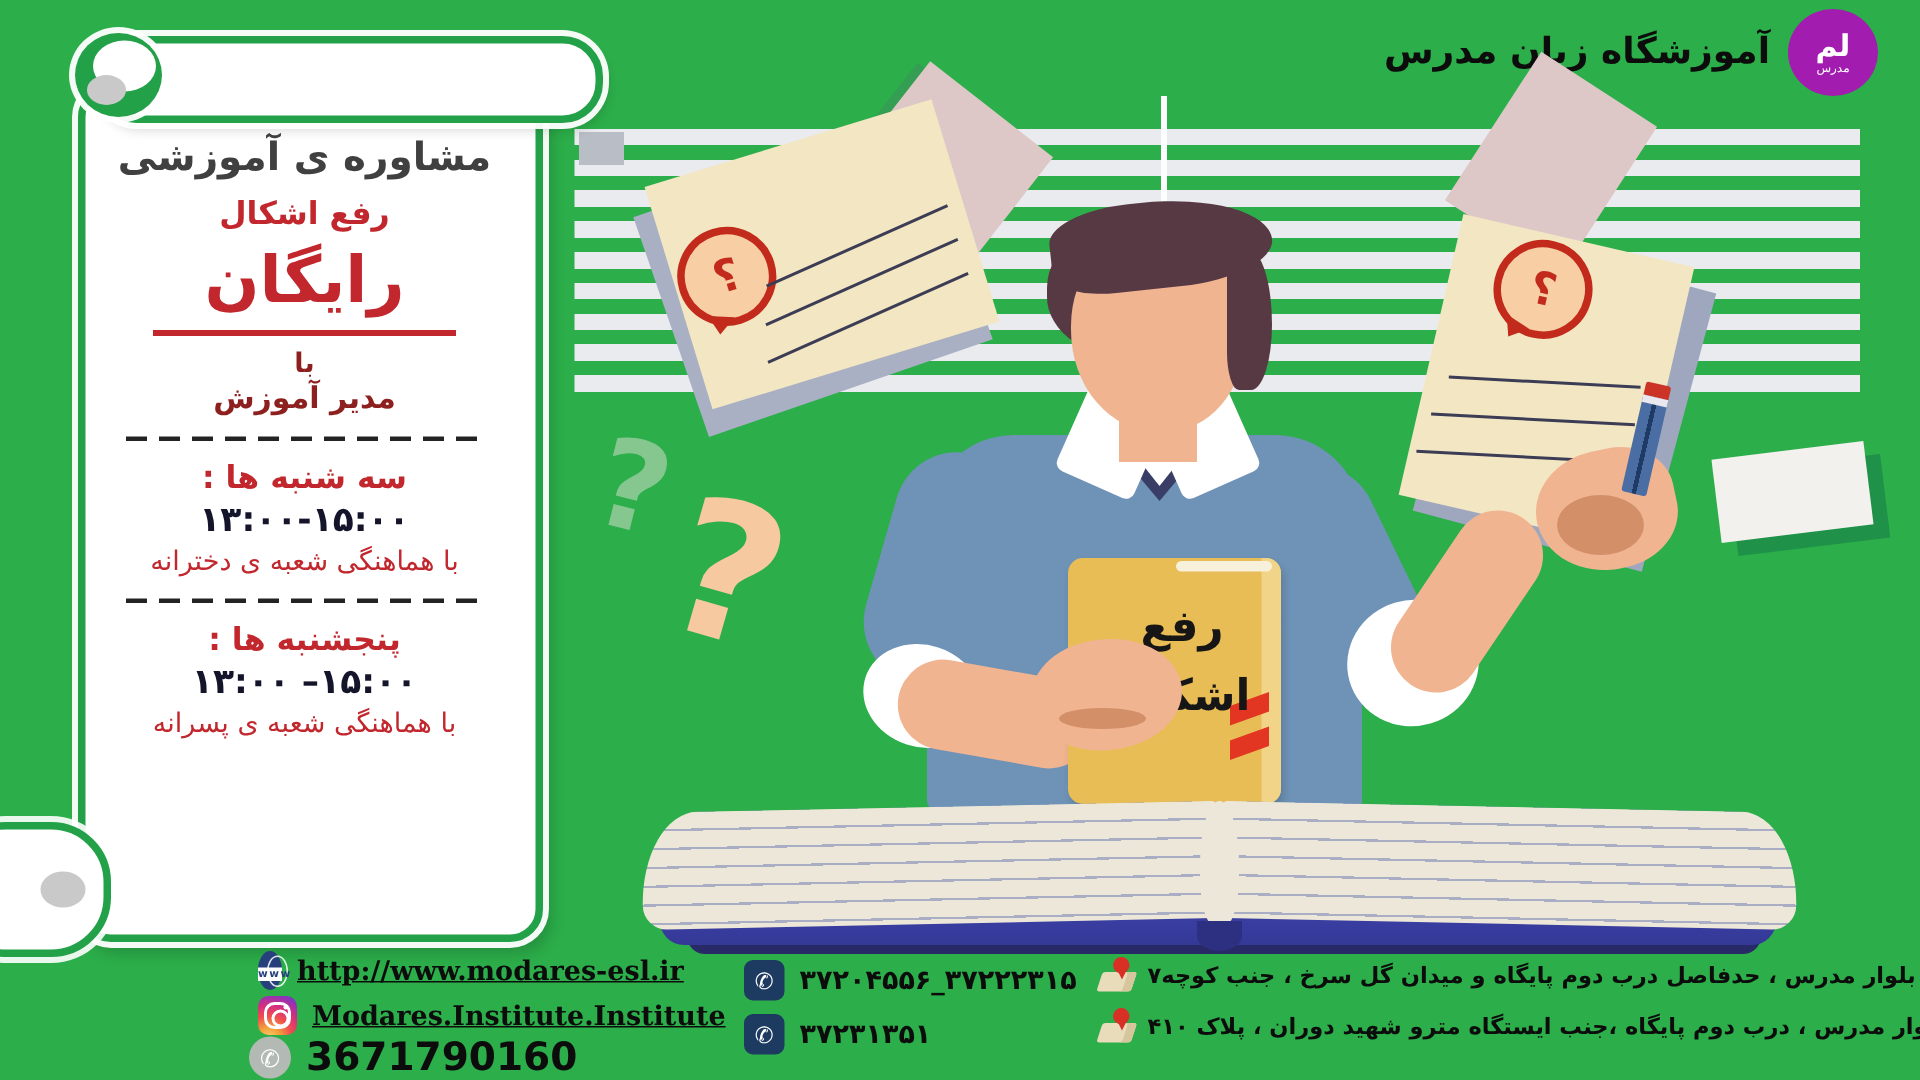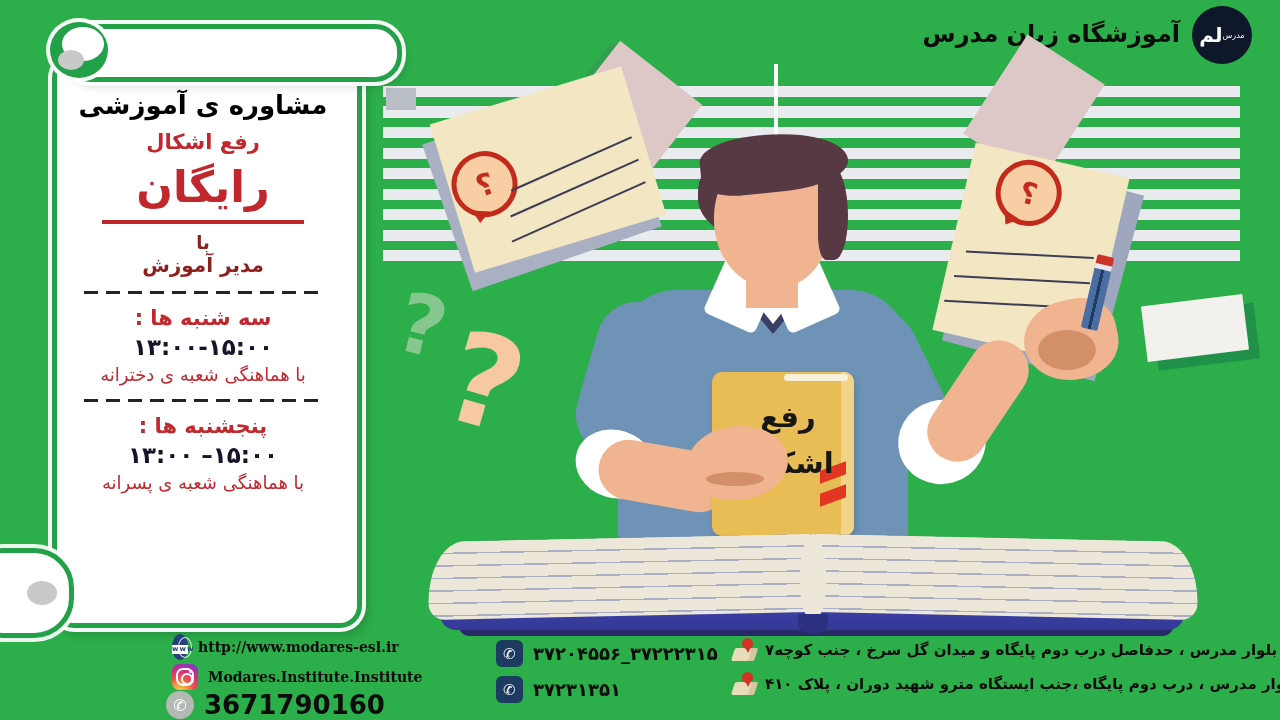--- a/index.html
+++ b/index.html
@@ -2,42 +2,42 @@
 <html lang="fa"><head>
 <meta charset="utf-8">
 <style>
   html,body{margin:0;padding:0;}
   .canvas{position:relative;width:1280px;height:720px;background:#2cae4a;overflow:hidden;
           font-family:"DejaVu Sans",sans-serif;}
   .abs{position:absolute;}
 
   
   .brand-text{right:100px;top:20px;font-size:24px;font-weight:bold;color:#0c0c0c;direction:rtl;}
-  .logo{right:28px;top:6px;width:60px;height:58px;background:#0f172a;border-radius:50%;
-        display:flex;align-items:center;justify-content:center;color:#fff;z-index:9;}
+  .logo{right:28px;top:6px;width:60px;height:58px;background:#a21caf;border-radius:50%;
+        display:flex;flex-direction:column;align-items:center;justify-content:center;color:#fff;z-index:9;}
   .logo-main{font-size:20px;font-weight:bold;line-height:1;}
   .logo-sub{font-size:8px;margin-top:1px;}
 
   
   .scroll-body{left:52px;top:56px;width:300px;height:562px;background:#fff;border:5px solid #23a148;
                border-radius:22px;box-shadow:0 0 0 4px rgba(255,255,255,.95),5px 7px 10px rgba(0,0,0,.18);z-index:4;}
   .roll-shadow{left:386px;top:88px;width:30px;height:22px;background:#b9bdc6;z-index:3;}
   .scroll-roll{left:64px;top:24px;width:328px;height:48px;background:#fff;border:5px solid #23a148;
                border-radius:27px;box-shadow:0 0 0 4px rgba(255,255,255,.95),3px 5px 8px rgba(0,0,0,.15);z-index:5;}
   .scroll-curl{left:50px;top:22px;width:58px;height:56px;background:#23a148;border-radius:50%;
                box-shadow:0 0 0 4px rgba(255,255,255,.95);z-index:6;}
   .scroll-curl::before{content:"";position:absolute;right:4px;top:5px;width:42px;height:34px;background:#fff;border-radius:50%;}
   .scroll-curl::after{content:"";position:absolute;left:8px;bottom:8px;width:26px;height:20px;background:#c9c9c9;border-radius:50%;}
   .scroll-curl-bottom{left:-36px;top:548px;width:100px;height:80px;background:#fff;border:5px solid #23a148;
                border-radius:40px;box-shadow:0 0 0 4px rgba(255,255,255,.9);z-index:5;}
   .scroll-curl-bottom::after{content:"";position:absolute;right:12px;top:50%;transform:translateY(-50%);
                width:30px;height:24px;background:#c9c9c9;border-radius:50%;}
 
   .panel-content{left:62px;top:72px;width:282px;text-align:center;direction:rtl;z-index:7;}
-  .p-title{color:#000000;font-size:26px;font-weight:bold;margin-top:18px;}
+  .p-title{color:#404040;font-size:26px;font-weight:bold;margin-top:18px;}
   .p-sub{color:#c1272d;font-size:21px;font-weight:bold;margin-top:10px;}
   .p-free{display:inline-block;color:#c1272d;font-size:43px;font-weight:bold;border-bottom:4px solid #c1272d;
           padding:0 34px 8px;margin-top:8px;}
   .p-with{color:#8e1f1f;font-size:18px;font-weight:bold;margin-top:8px;}
   .p-manager{color:#8e1f1f;font-size:20px;font-weight:bold;margin-top:0;}
   .divider{width:238px;height:3px;margin:14px auto 0;
            background:repeating-linear-gradient(90deg,#232323 0 14px,transparent 14px 22px);}
   .p-day{color:#c1272d;font-size:21px;font-weight:bold;margin-top:12px;}
   .p-time{color:#14142a;font-size:23px;font-weight:bold;margin-top:4px;direction:ltr;}
   .p-note{color:#c1272d;font-size:18px;font-weight:normal;margin-top:4px;}
@@ -119,21 +119,21 @@
   .ob-page{position:absolute;top:14px;width:384px;height:78px;overflow:hidden;
            background:repeating-linear-gradient(180deg,#ece7d8 0 11px,#a9aec5 11px 12.5px);}
   .ob-page-l{left:0;border-radius:42px 4px 4px 18px / 70px 4px 4px 18px;transform:rotate(-1.2deg);}
   .ob-page-r{left:386px;border-radius:4px 42px 18px 4px / 4px 70px 18px 4px;transform:rotate(1.2deg);}
   .ob-spine-dip{position:absolute;left:372px;top:10px;width:26px;height:84px;background:#ece7d8;border-radius:50% 50% 40% 40%;}
   .ob-notch{position:absolute;left:370px;top:90px;width:30px;height:20px;background:#2d3080;border-radius:0 0 50% 50%;}
 
   
   .f-row{position:absolute;display:flex;align-items:center;gap:10px;z-index:8;}
   .f-text{font-weight:bold;color:#0c0c0c;}
-  .serif{font-family:"DejaVu Serif",serif;font-size:14px;}
+  .serif{font-family:"DejaVu Serif",serif;font-size:18px;text-decoration:underline;}
   .f-web{left:172px;top:634px;}
   .f-ig{left:172px;top:664px;}
   .f-mob{left:166px;top:690px;}
   .mobile-num{font-size:26px;direction:ltr;}
   .f-ph1{left:496px;top:640px;}
   .f-ph2{left:496px;top:676px;}
   .phone-num{font-size:18px;direction:ltr;}
   .addr-row{position:absolute;display:flex;align-items:center;gap:8px;width:540px;z-index:8;}
   .addr1{right:8px;top:638px;} .addr2{right:8px;top:672px;}
   .addr-text{flex:1;direction:rtl;text-align:right;font-size:15px;font-weight:bold;color:#0c0c0c;white-space:nowrap;}

